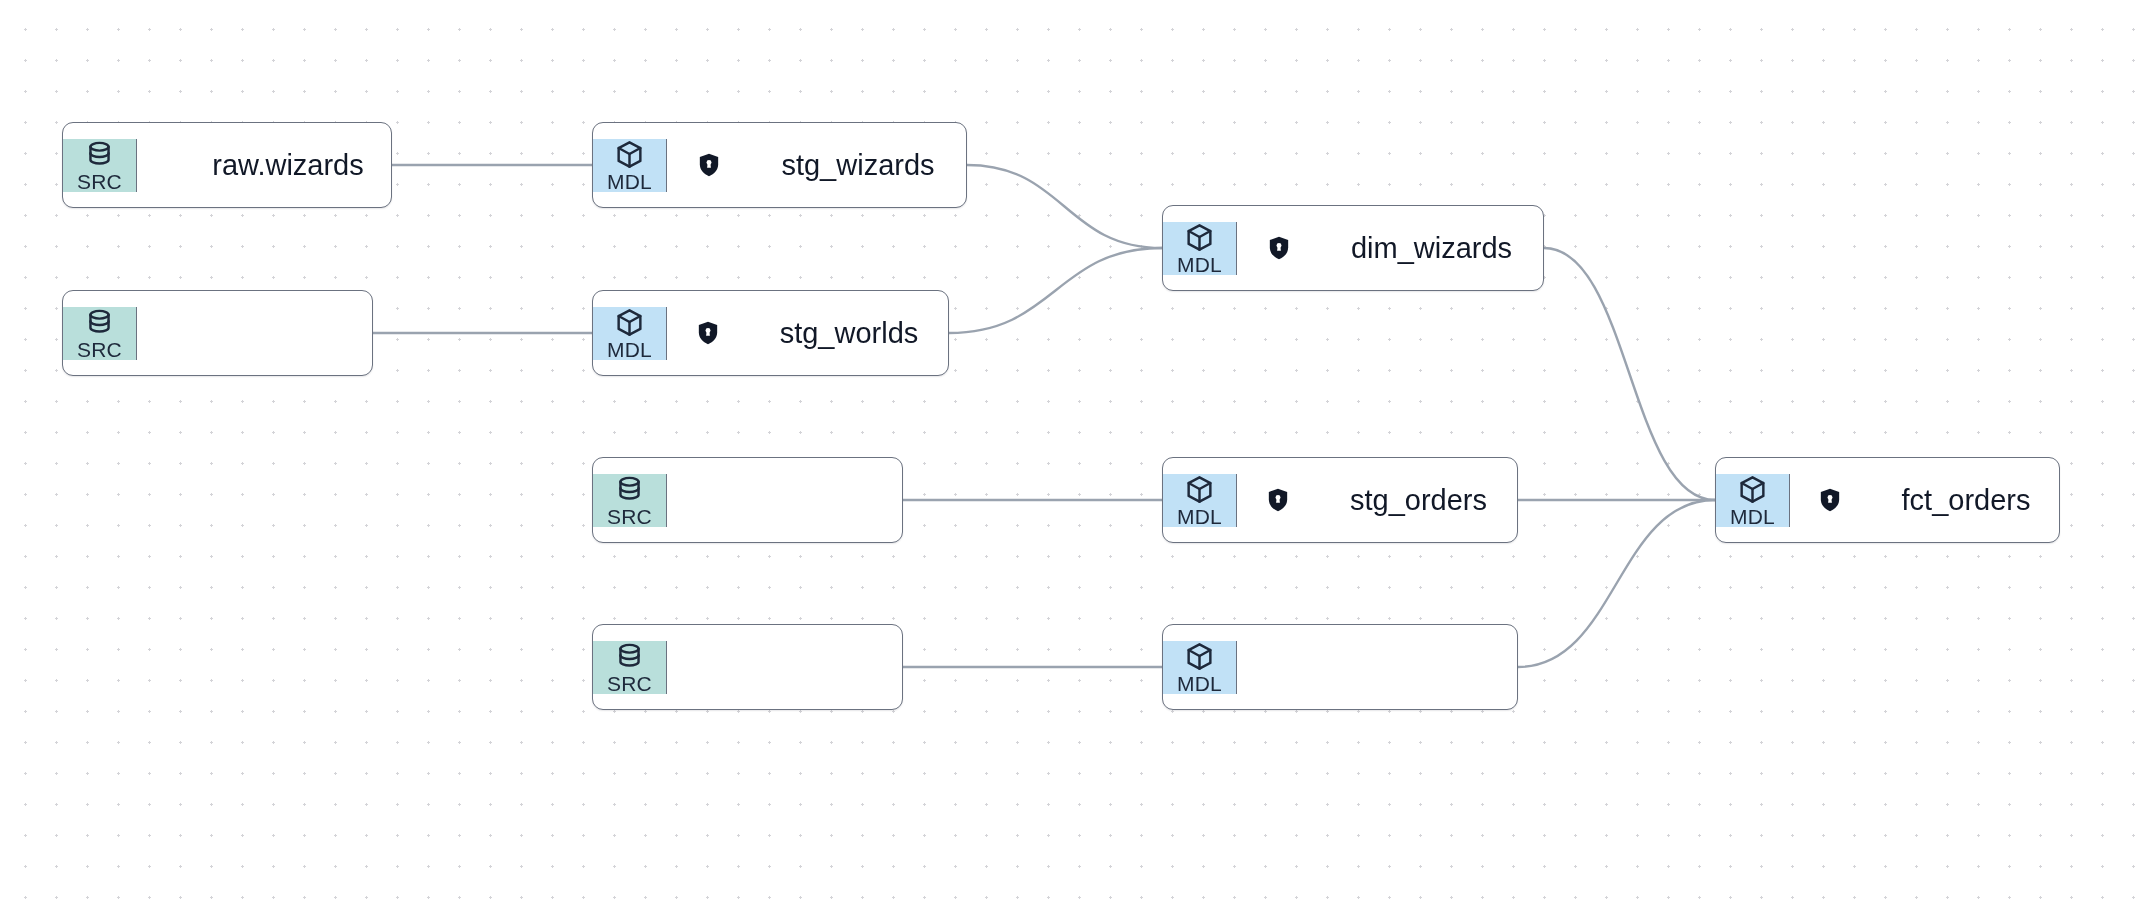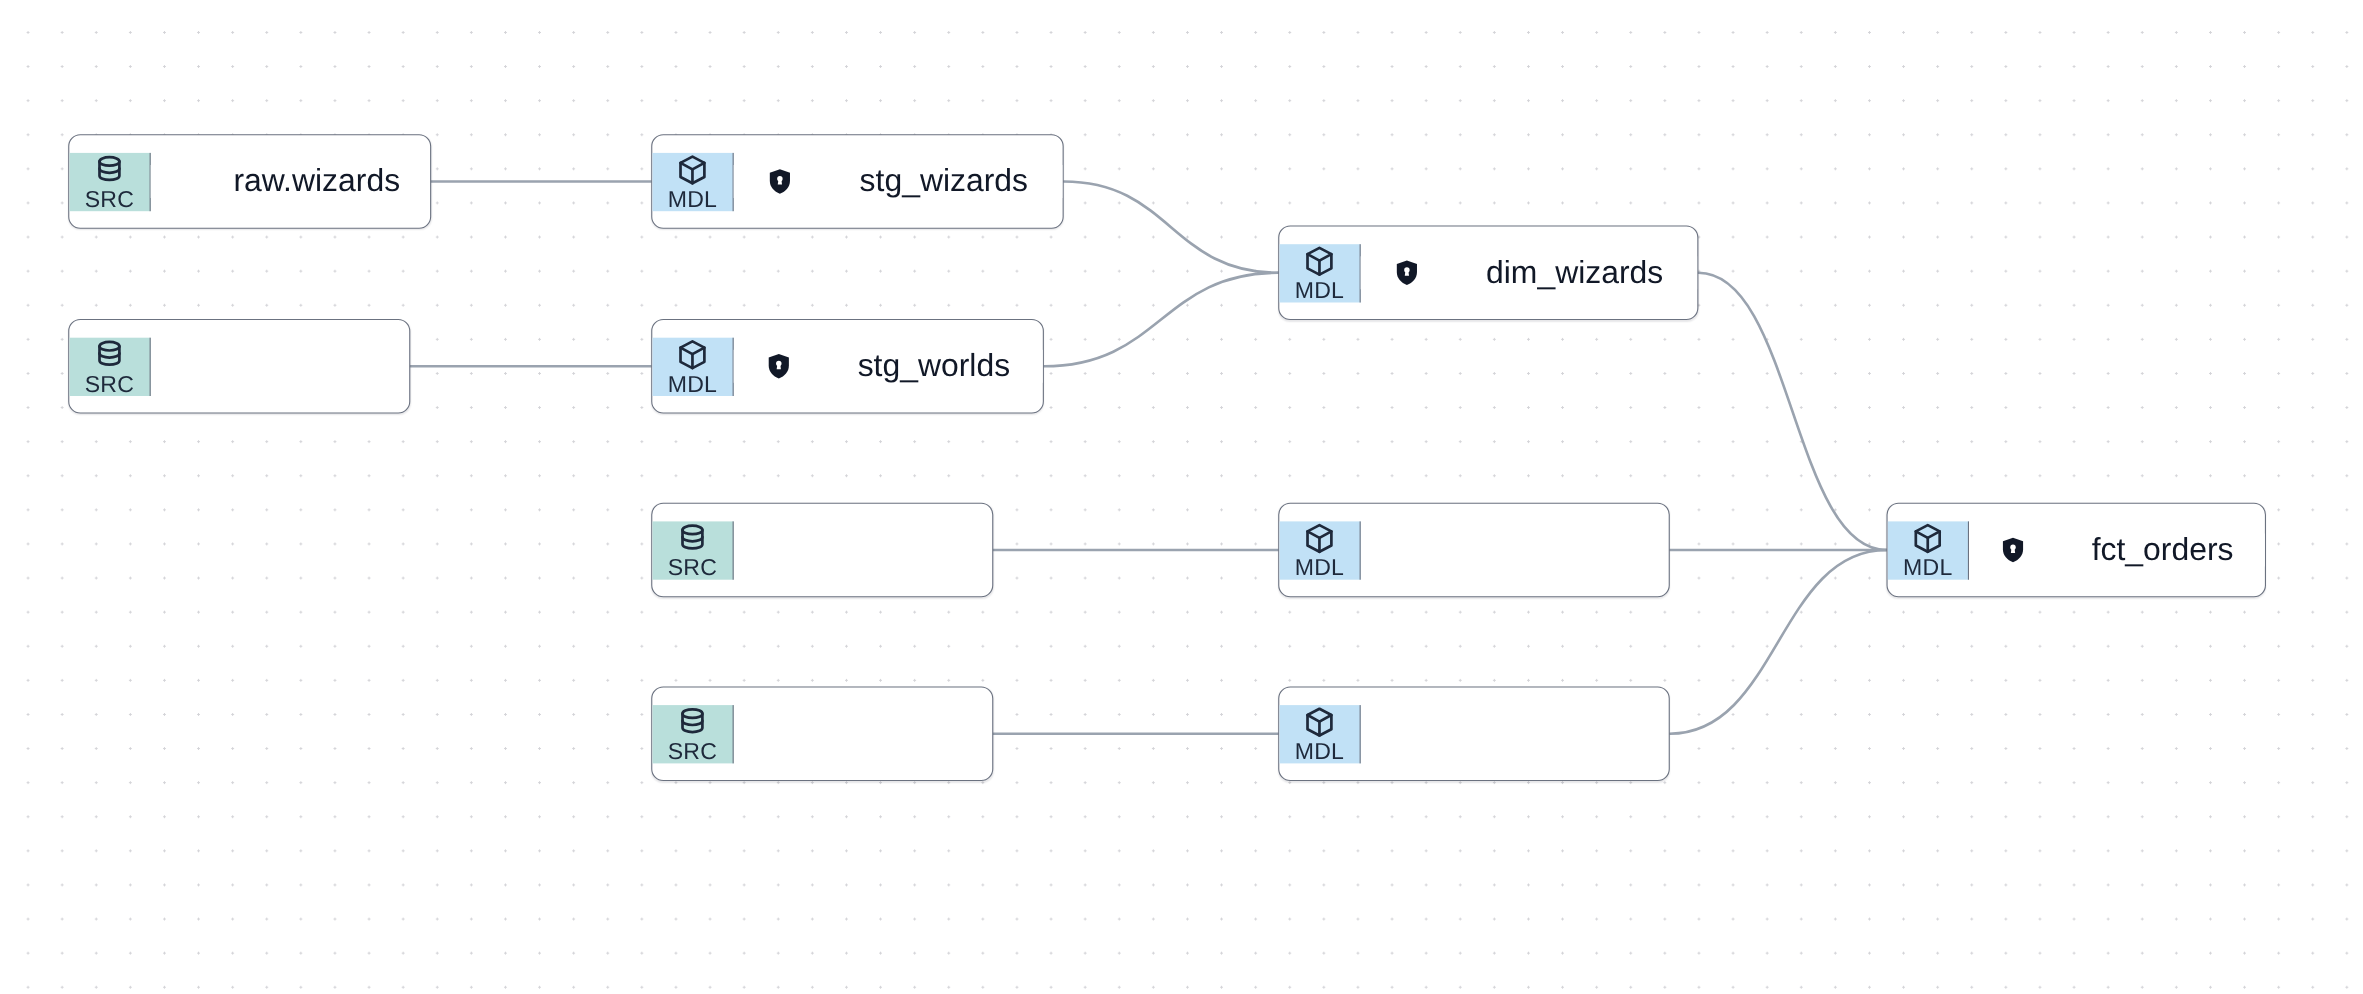--- a/index.html
+++ b/index.html
@@ -233,20 +233,30 @@
         <div class="badge mdl" style="background: rgb(193, 225, 246); border-right-color: rgb(107, 114, 128);">
           <span class="badge-icon">
             <svg viewBox="0 0 24 24" width="31" height="31" fill="none" stroke="#1e293b" stroke-width="1.9" stroke-linecap="round" stroke-linejoin="round">
               <path d="M12 2.6 20.4 7v10L12 21.4 3.6 17V7z"></path>
               <path d="M3.6 7 12 11.6 20.4 7"></path>
               <path d="M12 11.6v9.8"></path>
             </svg>
           </span>
           <span class="badge-label">MDL</span>
         </div>
+        <div class="body">
+          <span class="shield-icon">
+            <svg viewBox="0 0 24 26" width="22" height="24">
+              <path d="M12 0.8 22 4.2v8.1c0 6.4-4.3 10.6-10 12.9C6.3 22.9 2 18.7 2 12.3V4.2z" fill="#111827"></path>
+              <circle cx="12" cy="10.2" r="2.7" fill="#ffffff"></circle>
+              <path d="M10.6 10.6h2.8l0.7 5.4h-4.2z" fill="#ffffff"></path>
+            </svg>
+          </span>
+          <span class="node-label">stg_orders</span>
+        </div>
       </div>
       <div class="node" style="left: 1162px; top: 624px; width: 356px; height: 86px; border-color: rgb(107, 114, 128);">
         <div class="badge mdl" style="background: rgb(193, 225, 246); border-right-color: rgb(107, 114, 128);">
           <span class="badge-icon">
             <svg viewBox="0 0 24 24" width="31" height="31" fill="none" stroke="#1e293b" stroke-width="1.9" stroke-linecap="round" stroke-linejoin="round">
               <path d="M12 2.6 20.4 7v10L12 21.4 3.6 17V7z"></path>
               <path d="M3.6 7 12 11.6 20.4 7"></path>
               <path d="M12 11.6v9.8"></path>
             </svg>
           </span>

